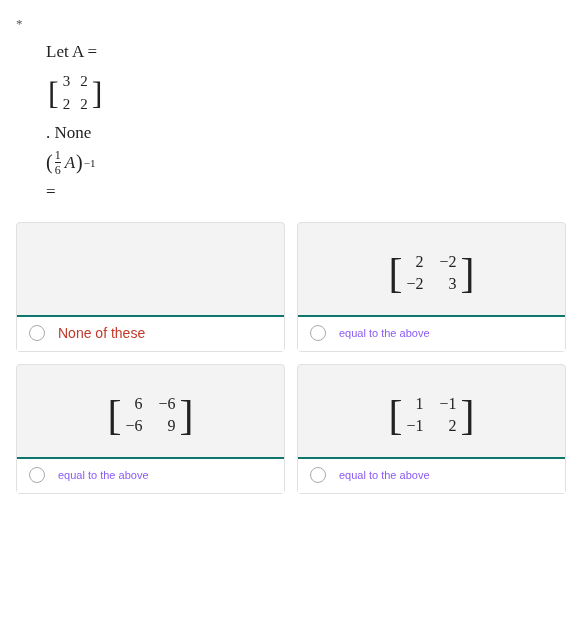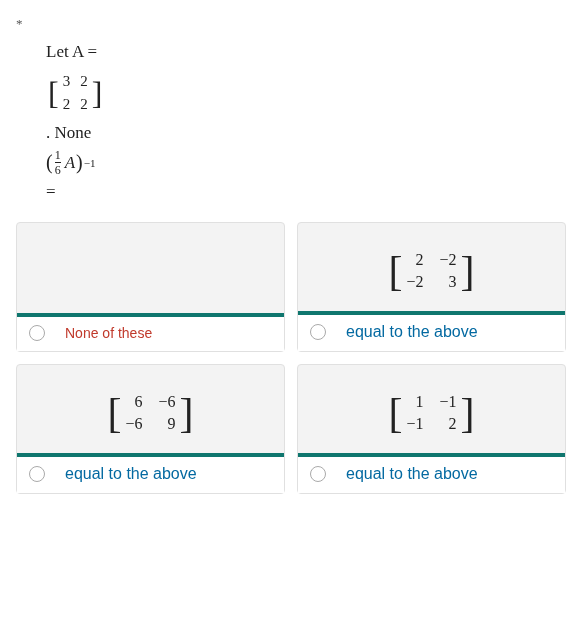--- a/index.html
+++ b/index.html
@@ -97,24 +97,24 @@
       flex: 1;
       display: flex;
       align-items: center;
       justify-content: center;
       padding: 18px 12px 10px;
     }
 
     .answer-label {
       display: flex;
       align-items: center;
-      gap: 20px;
+      gap: 13px;
       padding: 8px 12px 10px;
       background: #fff;
-      border-top: 4px solid #0f766e;
+      border-top: 2px solid #0f766e;
       font-size: 14px;
       color: #333;
     }
 
     .radio-circle {
       width: 16px;
       height: 16px;
       border-radius: 50%;
       border: 1.5px solid #aaa;
       background: #fff;
@@ -124,22 +124,22 @@
     }
 
     .none-of-these-text {
       color: #c0392b;
       font-size: 14px;
       font-family: Arial, sans-serif;
     }
 
     .label-text {
       font-family: Arial, sans-serif;
-      font-size: 16px;
-      color: #0369a1;
+      font-size: 11px;
+      color: #8b5cf6;
     }
 
     
     .ans-matrix {
       display: inline-flex;
       align-items: center;
     }
 
     .ans-bracket-l, .ans-bracket-r {
       font-size: 42px;

